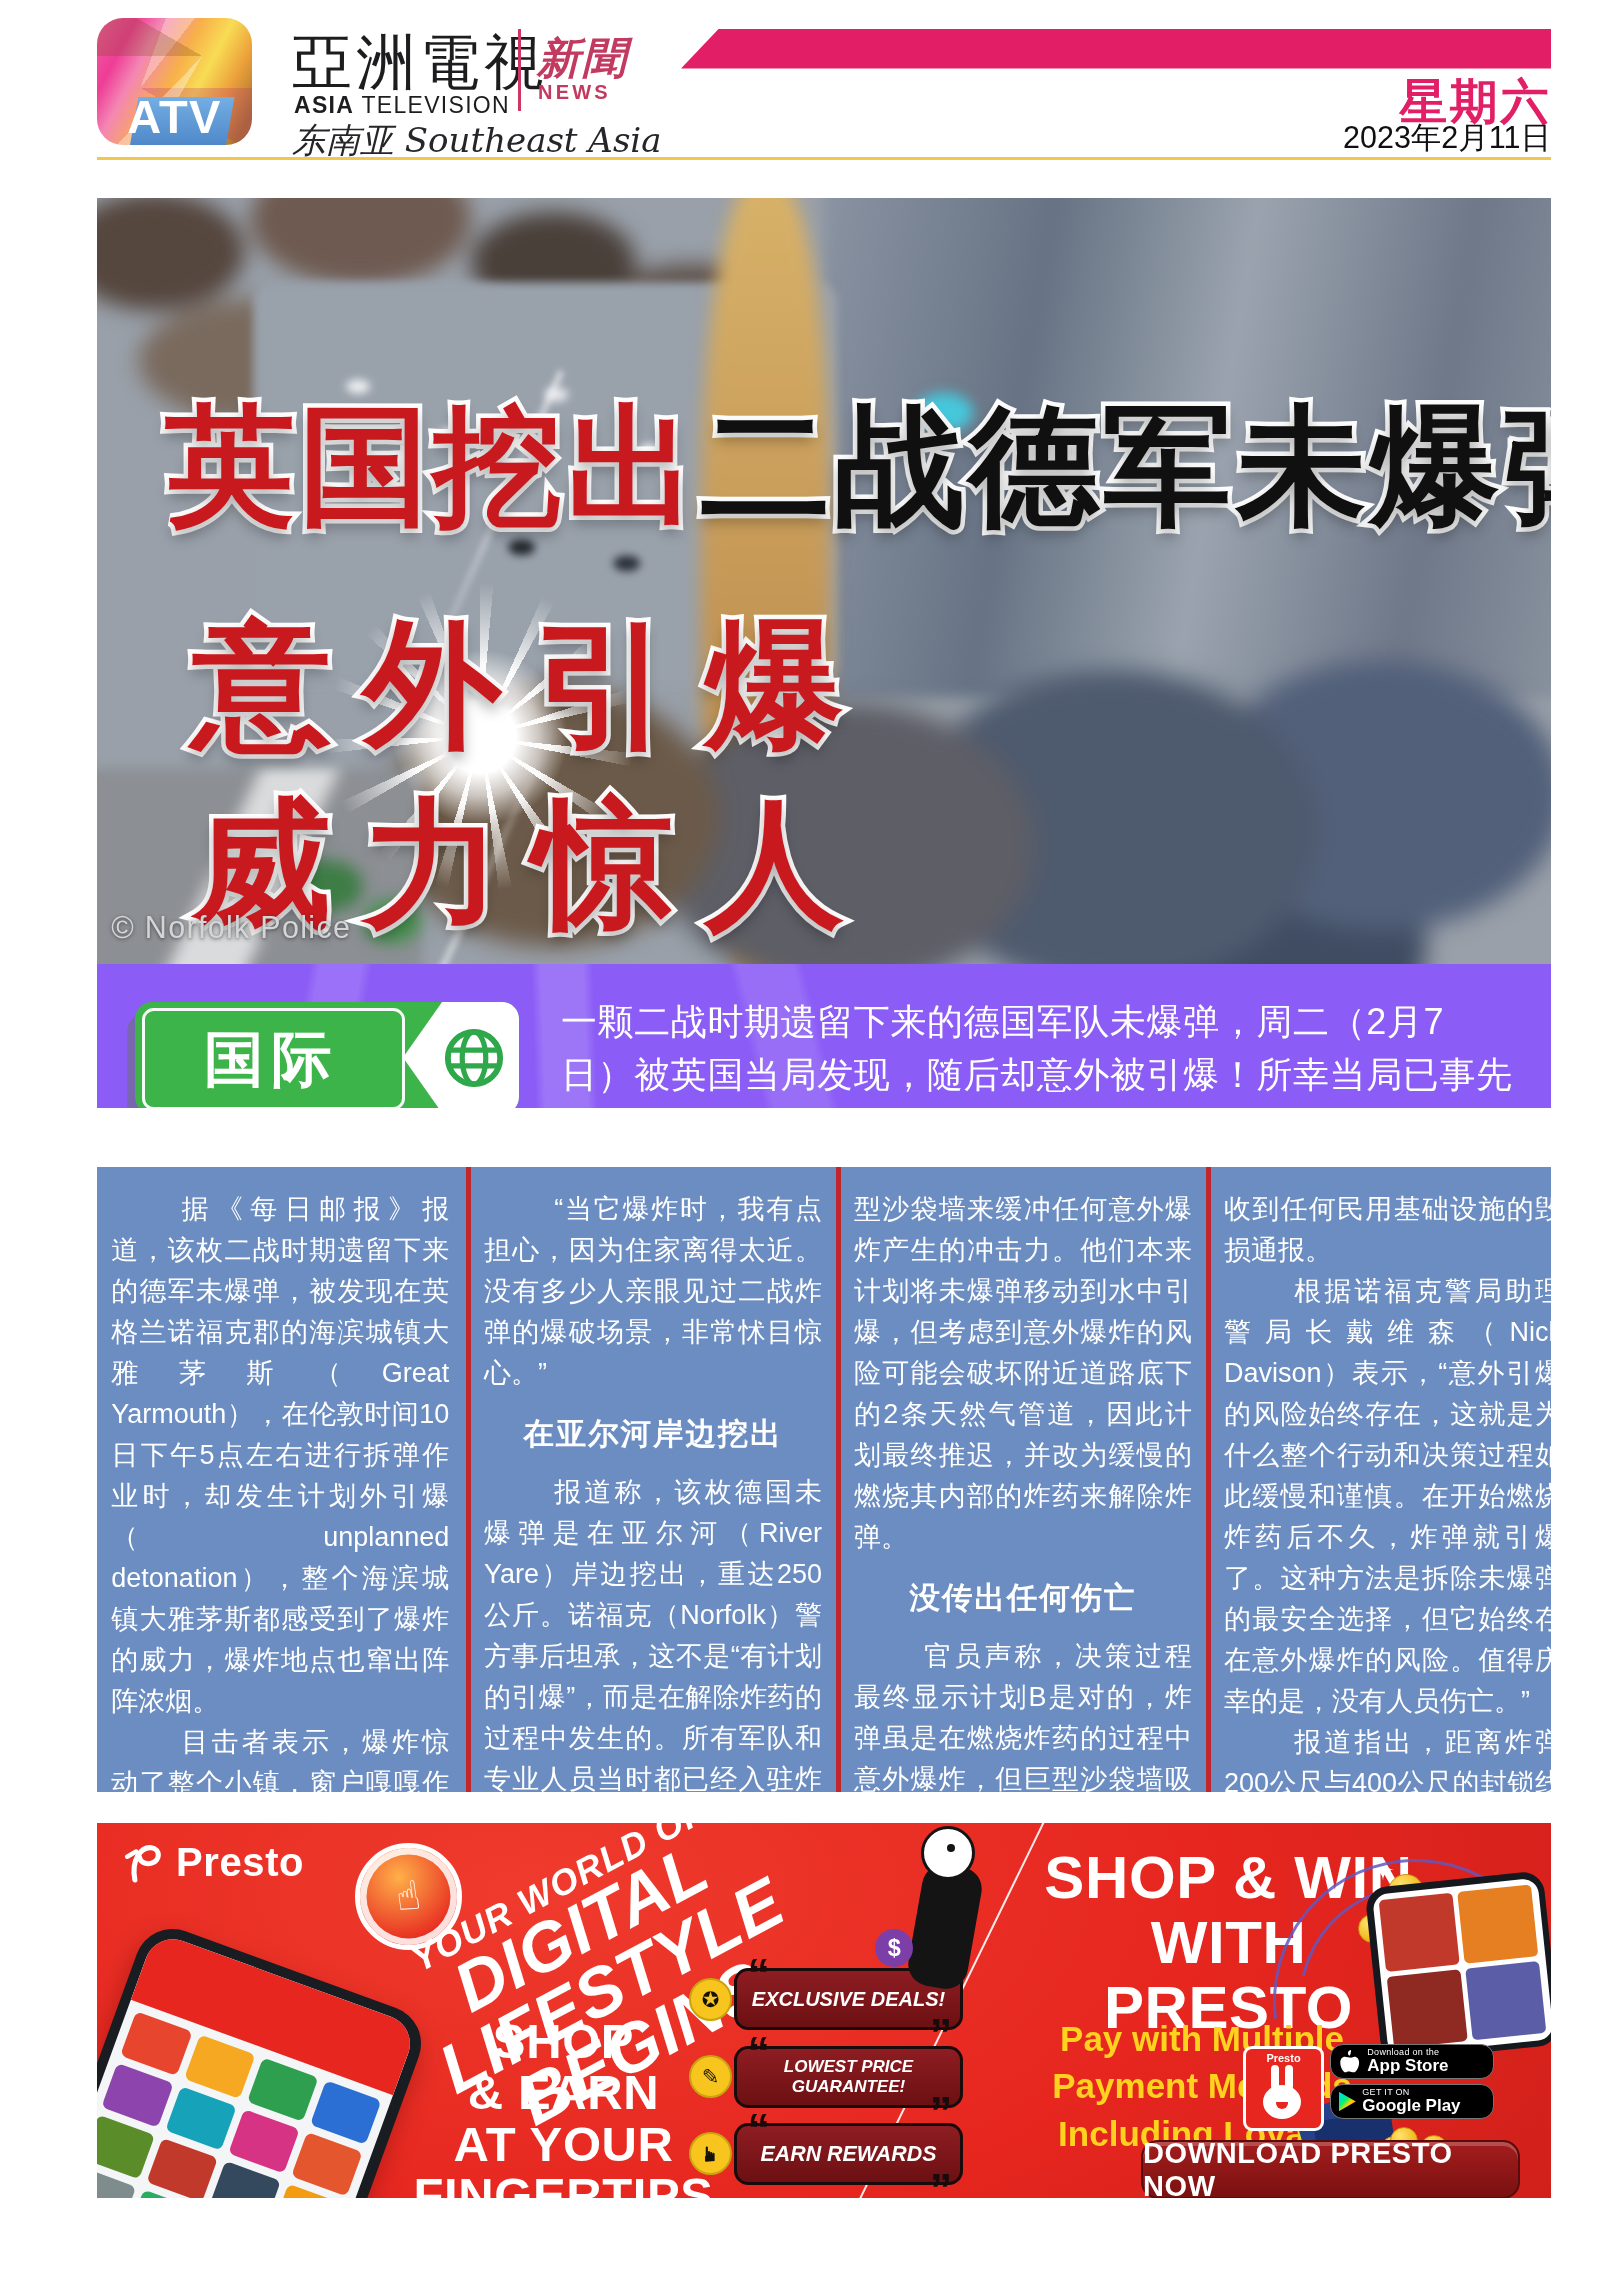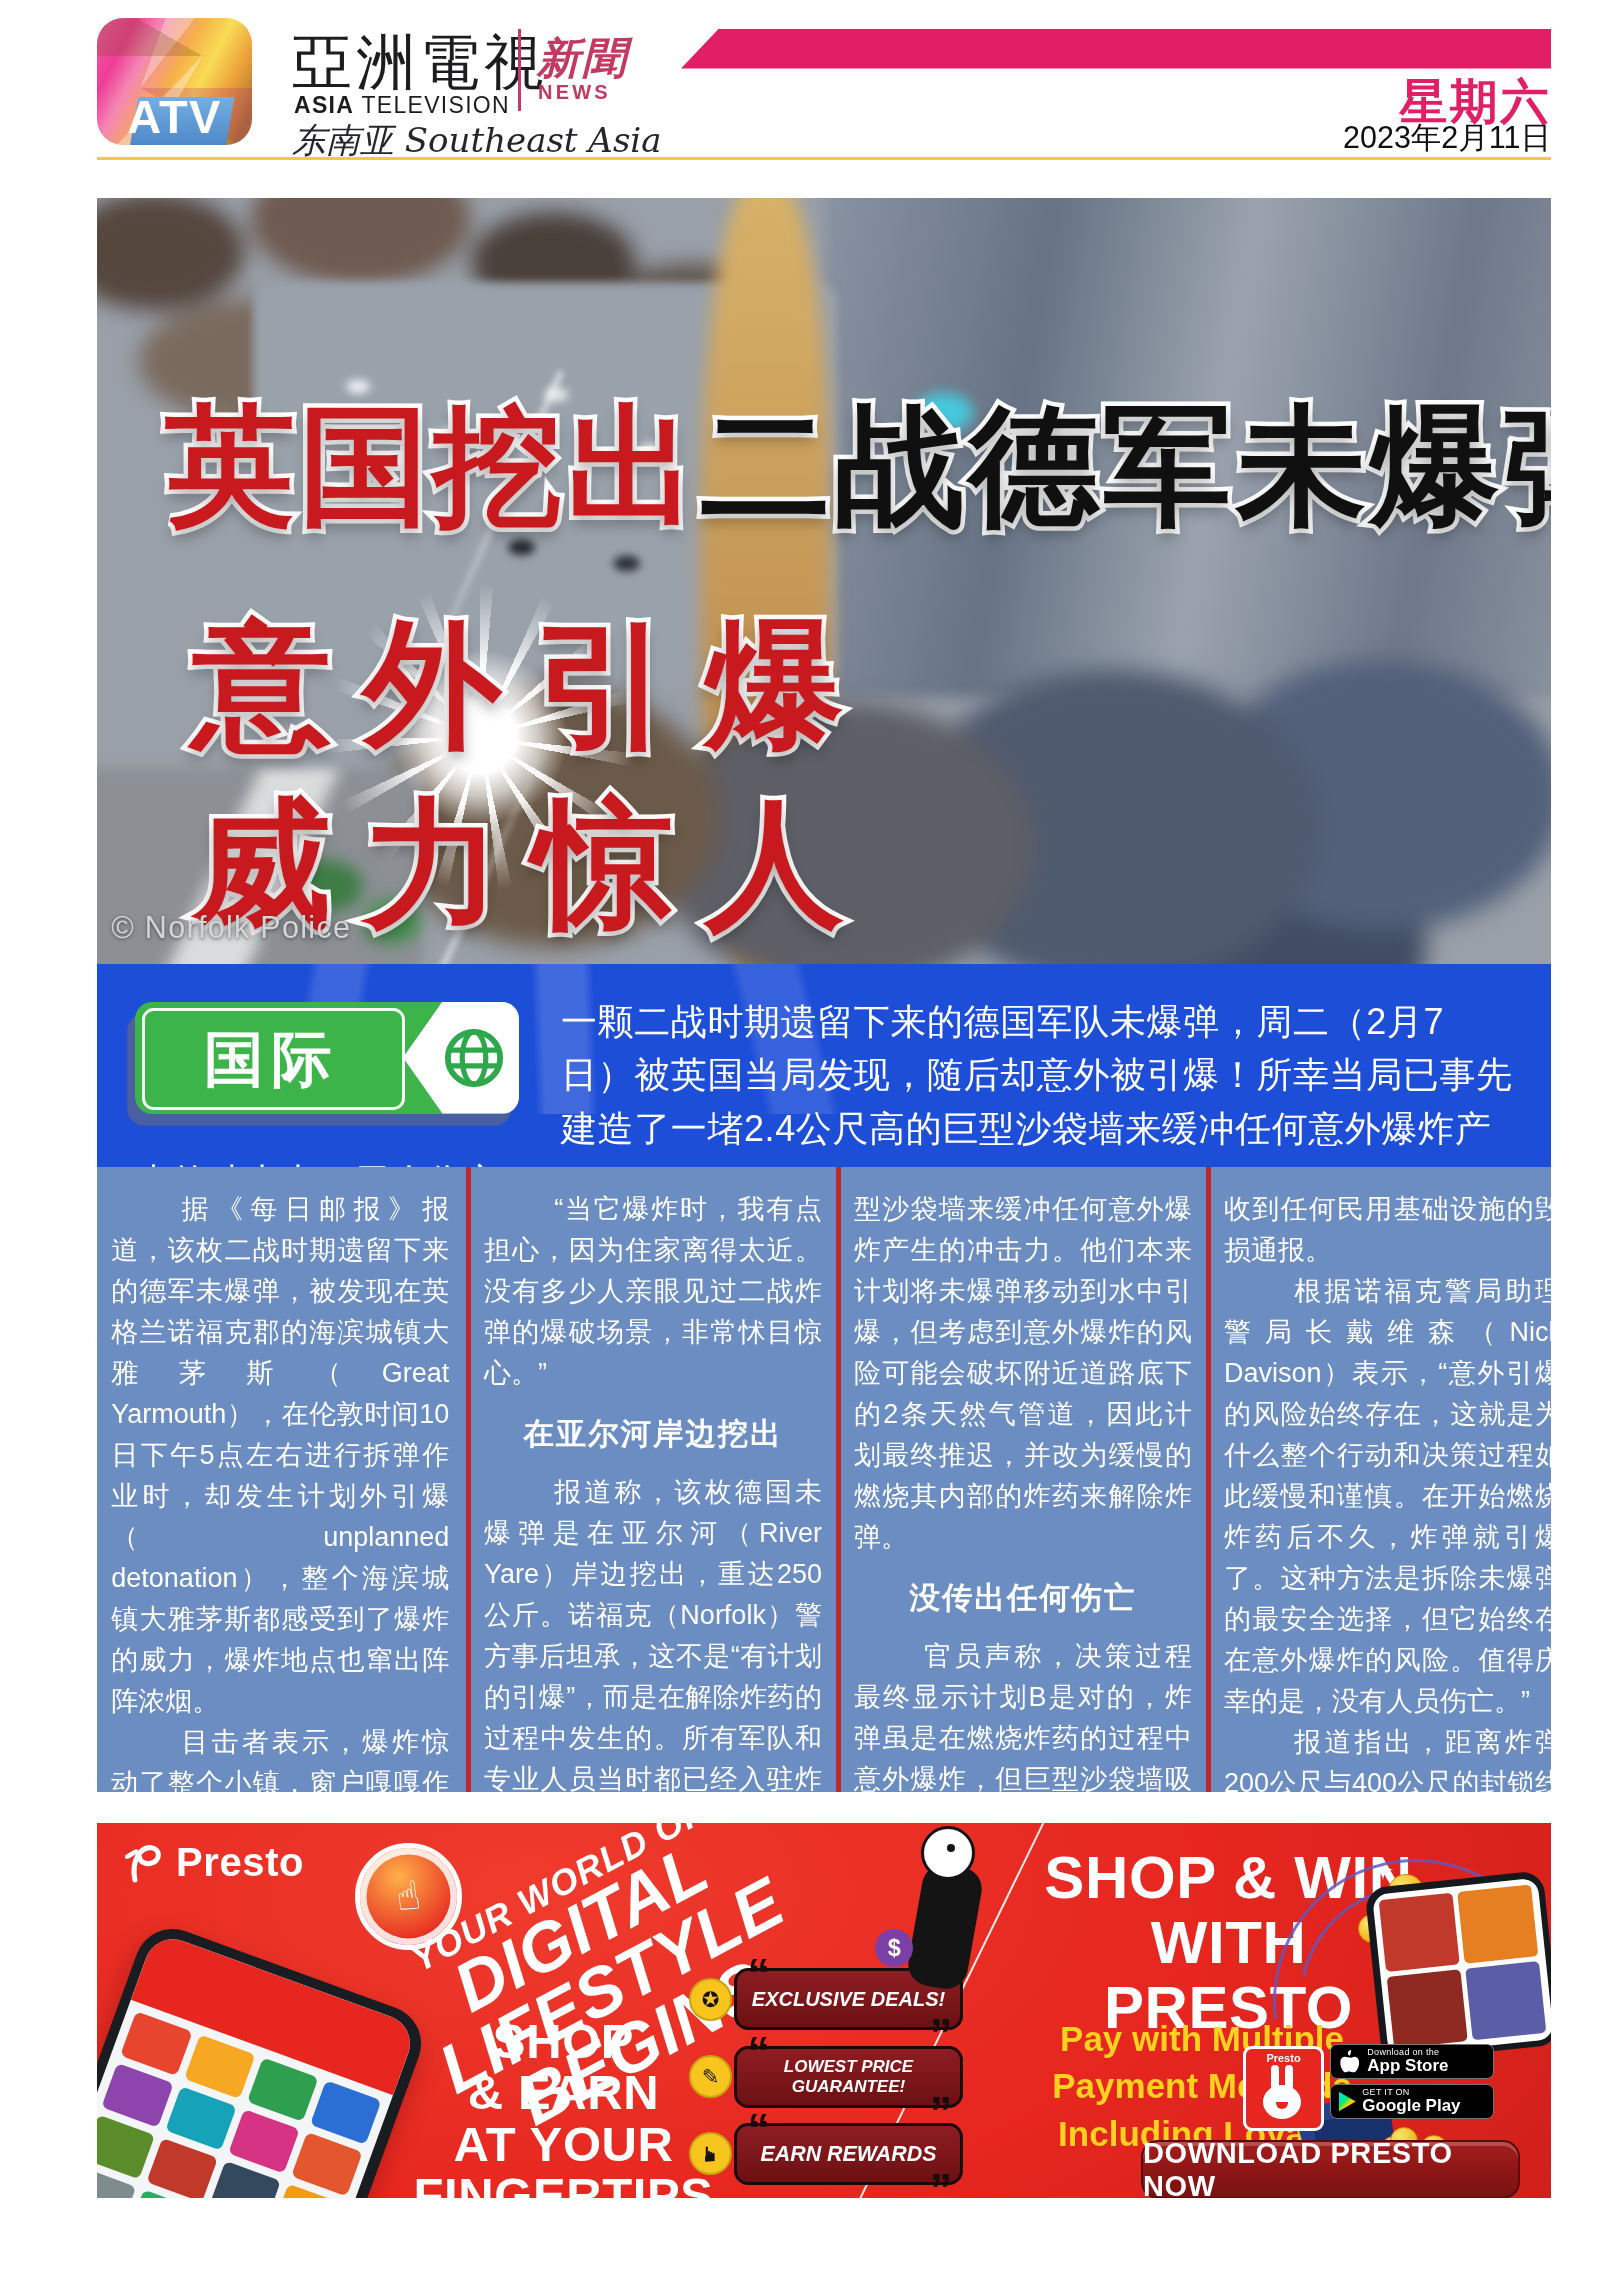--- a/index.html
+++ b/index.html
@@ -76,21 +76,21 @@
     -webkit-text-stroke:9px #ffffff;paint-order:stroke fill;
     text-shadow:0 7.8px 14.3px rgba(0,0,0,.30);}
   #hl1{left:68px;top:203px;font-size:130px;letter-spacing:3.9px;}
   #hl1 .red{color:#c8191f;} #hl1 .blk{color:#101010;}
   #hl2{left:95px;top:417px;font-size:139px;letter-spacing:32px;color:#c8191f;}
   #hl3{left:95px;top:596px;font-size:139px;letter-spacing:32px;color:#c8191f;}
   #credit{position:absolute;left:14.3px;top:712px;font-size:30.5px;color:#d3d5d7;letter-spacing:1.3px;
     text-shadow:0 1.3px 3.9px rgba(40,40,40,.7);}
 
   
-  #banner{position:absolute;left:97px;top:964px;width:1454px;height:203px;background:#1d4ed8;overflow:hidden;}
+  #banner{position:absolute;left:97px;top:964px;width:1454px;height:144px;background:#8b5cf6;overflow:hidden;}
   #banner .beams{position:absolute;left:0;top:-6.5px;width:1039px;height:156px;opacity:.8;pointer-events:none;
     background:linear-gradient(100deg,transparent 20%,rgba(255,255,255,.16) 21% 25%,transparent 26%),
                linear-gradient(88deg,transparent 42%,rgba(255,255,255,.20) 43% 47%,transparent 48%),
                linear-gradient(76deg,transparent 62%,rgba(255,255,255,.14) 63% 68%,transparent 69%);}
   #lead{position:absolute;left:0;top:0;right:0;bottom:0;padding:31px 38px 0 38px;color:#fff;
         font-size:36px;line-height:1.48;font-weight:500;letter-spacing:0.6px;}
   #badge{float:left;width:384px;height:112px;margin:6.5px 42px 11.7px 0;border-radius:17px;background:#3cb44a;
          position:relative;box-shadow:-7.8px 11.7px 0 rgba(110,110,118,.55);}
   #badge .pin{position:absolute;left:6.5px;top:6.5px;width:257px;height:96px;border:3.2px solid rgba(255,255,255,.95);border-radius:11.7px;}
   #badge .cat{position:absolute;left:26px;top:14.3px;width:221px;text-align:center;font-size:60px;font-weight:800;color:#fff;letter-spacing:7.8px;}
@@ -164,21 +164,21 @@
   #coinpile{position:absolute;left:1263px;top:308px;width:123px;height:39px;}
   #coinpile i{position:absolute;width:26px;height:26px;border-radius:50%;
       background:radial-gradient(circle at 35% 30%,#ffe36b,#f0b416 70%);border:1.9px solid #c7920c;}
   #rabbit-card{position:absolute;left:1146px;top:223px;width:75px;height:79px;background:#e6261f;
       border:3.2px solid #fff;border-radius:9px;}
   #rabbit-card .pl{position:absolute;left:0;right:0;top:2.6px;text-align:center;color:#fff;font-size:11px;font-weight:700;}
   #rabbit-card .ear{position:absolute;top:15.6px;width:7.8px;height:25px;background:#fff;border-radius:5.2px;}
   #rabbit-card .e1{left:25px;} #rabbit-card .e2{left:39px;}
   #rabbit-card .hd{position:absolute;left:17px;top:36px;width:38px;height:34px;background:#fff;border-radius:50%;}
   #rabbit-card .mo{position:absolute;left:30px;top:53px;width:11.7px;height:6.5px;border-radius:0 0 7.8px 7.8px;background:#e6261f;}
-  .store{position:absolute;left:1233px;width:164px;height:35px;background:#000;border:1.3px solid #777;border-radius:7px;
+  .store{position:absolute;left:1233px;width:164px;height:35px;background:#000;border:1.3px solid #777;border-radius:13px;
       color:#fff;display:flex;align-items:center;padding:0 7.8px;box-sizing:border-box;}
   .store .txt{margin-left:6.5px;line-height:1.05;}
   .store .t1{font-size:9px;letter-spacing:0.3px;}
   .store .t2{font-size:17px;font-weight:700;}
   #gplay-tri{width:17px;height:19.5px;clip-path:polygon(0 0,100% 50%,0 100%);
       background:linear-gradient(135deg,#00d7fe 0%,#00f076 40%,#ffd100 60%,#ff3a44 100%);}
   #download-btn{position:absolute;left:1044px;top:309px;width:375px;height:55px;border-radius:17px;
       background:linear-gradient(#a41d1d,#7a1111);border:2.6px solid #570d0d;
       box-shadow:inset 0 3.9px 0 rgba(255,255,255,.22);color:#fff;font-weight:900;font-size:29px;letter-spacing:0.6px;
       display:flex;align-items:center;justify-content:center;margin-top:8px;}

